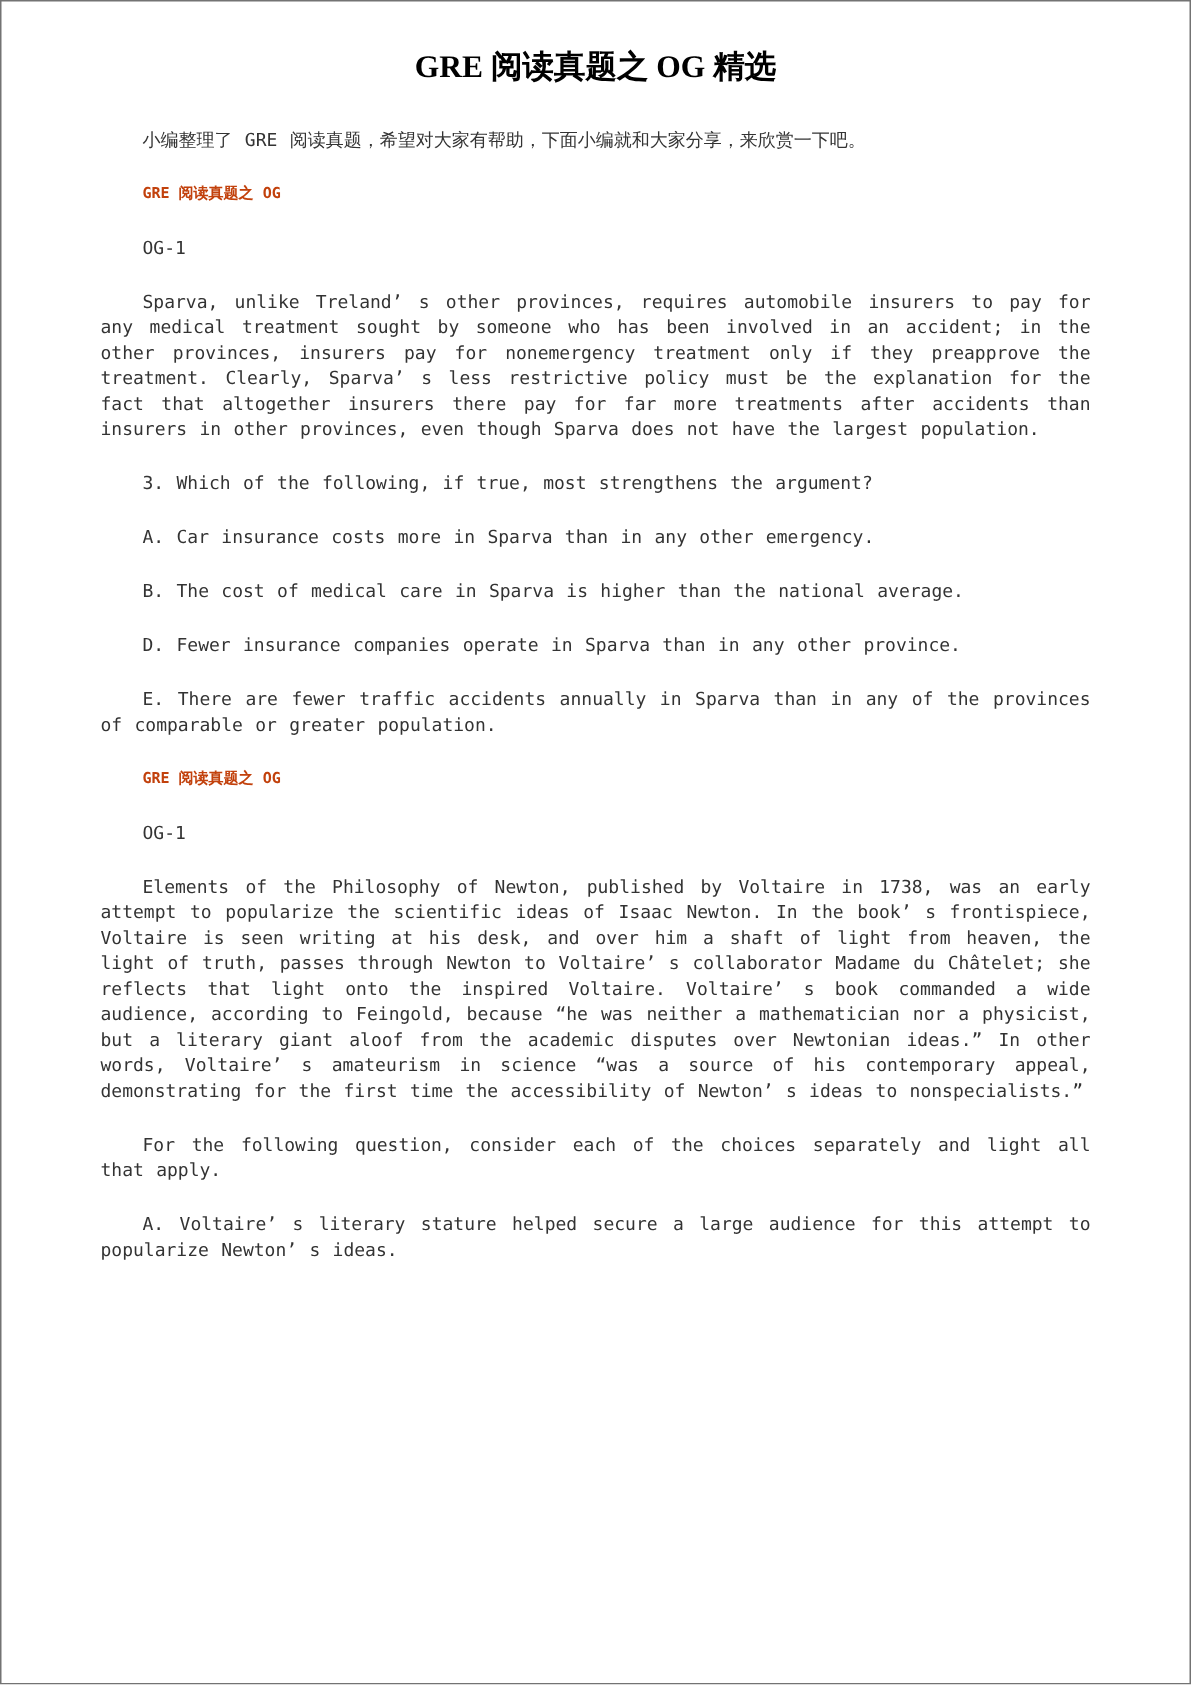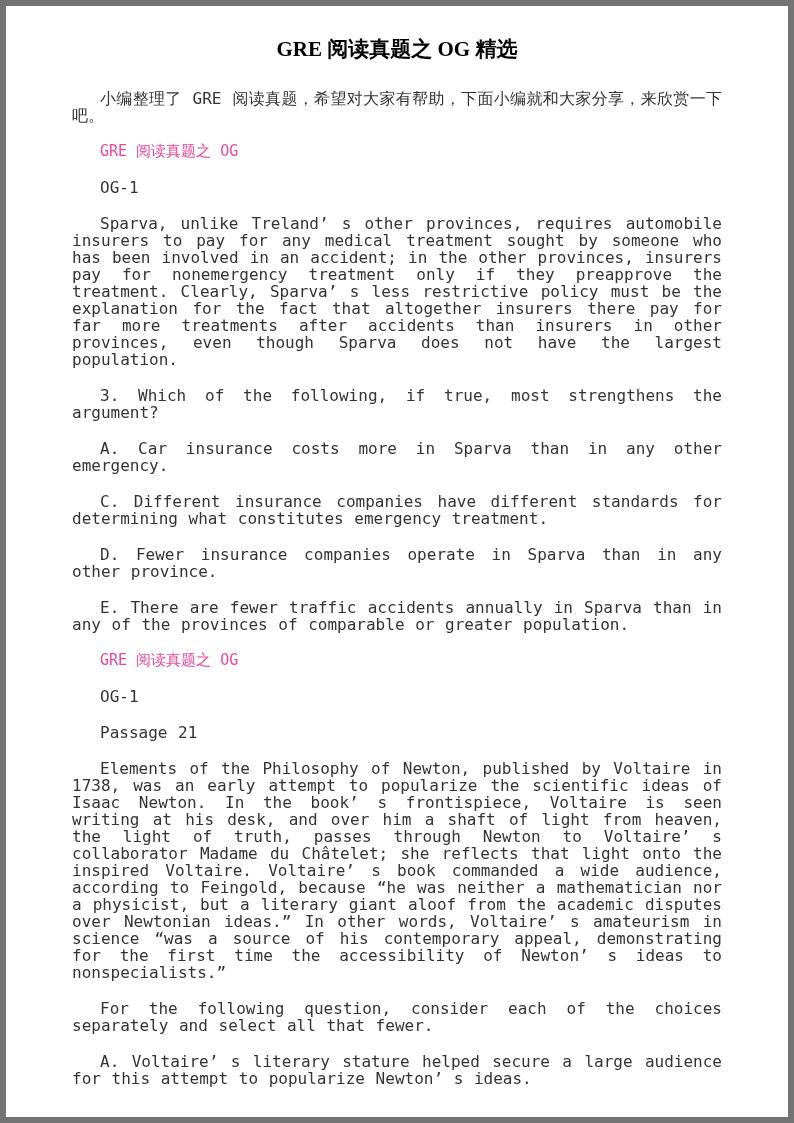--- a/index.html
+++ b/index.html
@@ -8,70 +8,69 @@
     background: #ffffff;
   }
   .page {
     position: relative;
     width: 794px;
     height: 1123px;
     box-sizing: border-box;
     margin: 0 auto;
     padding: 28px 66px 40px 66px;
     background: #ffffff;
-    border: 6px solid #737373;
+    border: 1px solid #737373;
     overflow: hidden;
   }
   .title {
     margin: 0 0 26px 0;
     font-family: "Liberation Serif", "DejaVu Serif", serif;
     font-size: 21px;
     line-height: 30px;
     font-weight: 700;
     color: #000000;
     text-align: center;
   }
   p.body {
     margin: 0 0 19px 0;
     font-family: "DejaVu Sans Mono", "Liberation Mono", monospace;
-    font-size: 16px;
+    font-size: 12px;
     line-height: 17px;
     color: #333333;
     text-align: justify;
     text-indent: 28px;
     word-spacing: 1px;
   }
   p.heading {
     margin: 0 0 19px 0;
     font-family: "DejaVu Sans Mono", "Liberation Mono", monospace;
-    font-size: 15px;
+    font-size: 10px;
     line-height: 17px;
-    font-weight: 400;
-    color: #ec4899;
+    font-weight: 700;
+    color: #c2410c;
     text-indent: 28px;
   }
 </style>
 </head>
 <body>
 
 <div class="page">
 
   <h1 class="title">GRE 阅读真题之 OG 精选</h1>
 
   <p class="body">小编整理了 GRE 阅读真题，希望对大家有帮助，下面小编就和大家分享，来欣赏一下吧。</p>
 
   <p class="heading">GRE 阅读真题之 OG</p>
   <p class="body">OG-1</p>
   <p class="body">Sparva, unlike Treland’ s other provinces, requires automobile insurers to pay for any medical treatment sought by someone who has been involved in an accident; in the other provinces, insurers pay for nonemergency treatment only if they preapprove the treatment. Clearly, Sparva’ s less restrictive policy must be the explanation for the fact that altogether insurers there pay for far more treatments after accidents than insurers in other provinces, even though Sparva does not have the largest population.</p>
   <p class="body">3. Which of the following, if true, most strengthens the argument?</p>
   <p class="body">A. Car insurance costs more in Sparva than in any other emergency.</p>
-  <p class="body">C. Different insurance companies have different standards for determining what constitutes emergency treatment.</p>
+  <p class="body">B. The cost of medical care in Sparva is higher than the national average.</p>
   <p class="body">D. Fewer insurance companies operate in Sparva than in any other province.</p>
   <p class="body">E. There are fewer traffic accidents annually in Sparva than in any of the provinces of comparable or greater population.</p>
 
   <p class="heading">GRE 阅读真题之 OG</p>
   <p class="body">OG-1</p>
-  <p class="body">Passage 21</p>
   <p class="body">Elements of the Philosophy of Newton, published by Voltaire in 1738, was an early attempt to popularize the scientific ideas of Isaac Newton. In the book’ s frontispiece, Voltaire is seen writing at his desk, and over him a shaft of light from heaven, the light of truth, passes through Newton to Voltaire’ s collaborator Madame du Châtelet; she reflects that light onto the inspired Voltaire. Voltaire’ s book commanded a wide audience, according to Feingold, because “he was neither a mathematician nor a physicist, but a literary giant aloof from the academic disputes over Newtonian ideas.” In other words, Voltaire’ s amateurism in science “was a source of his contemporary appeal, demonstrating for the first time the accessibility of Newton’ s ideas to nonspecialists.”</p>
-  <p class="body">For the following question, consider each of the choices separately and select all that fewer.</p>
+  <p class="body">For the following question, consider each of the choices separately and light all that apply.</p>
   <p class="body">A. Voltaire’ s literary stature helped secure a large audience for this attempt to popularize Newton’ s ideas.</p>
 
 </div>
 
 </body></html>

